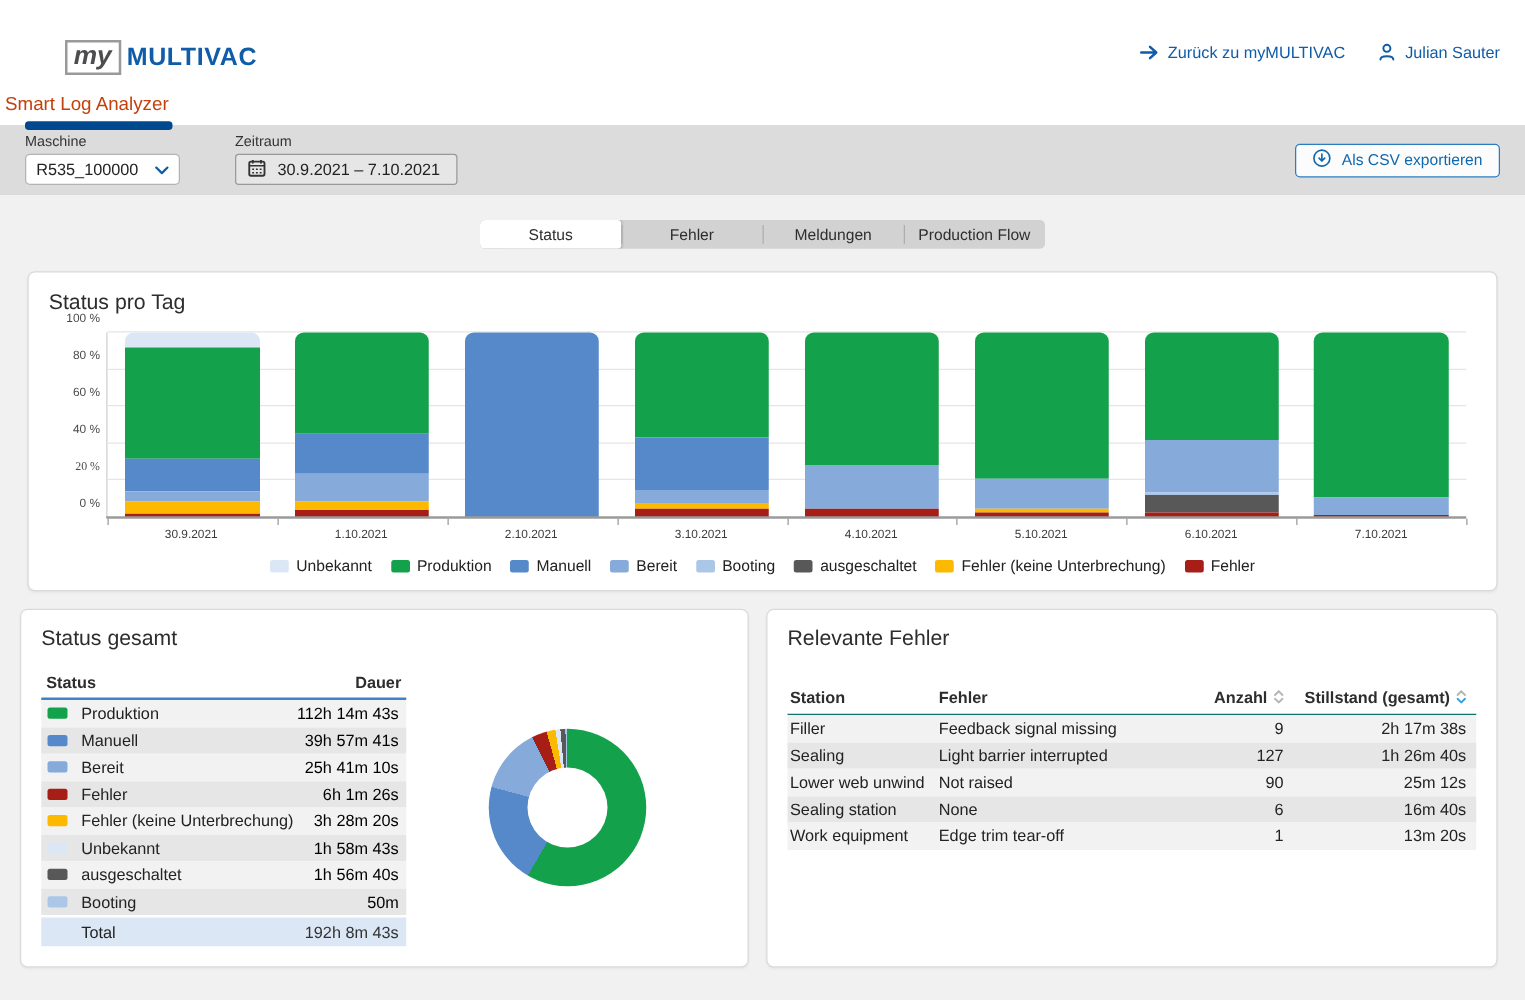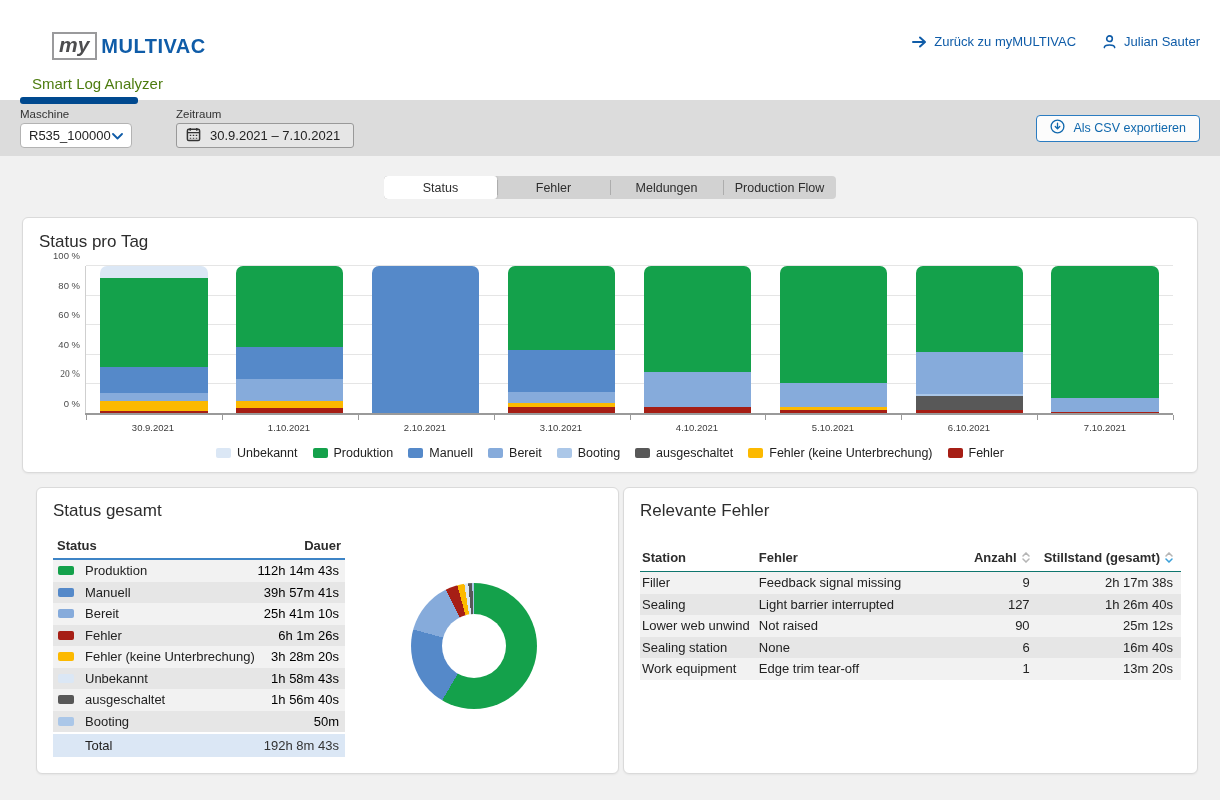--- a/index.html
+++ b/index.html
@@ -8,28 +8,28 @@
 
   
   .header { height:100px; background:#fff; position:relative; padding:0 20px; }
   .logo-row { display:flex; align-items:flex-start; justify-content:space-between; padding-top:32px;margin-left:32px; }
   .logo { display:flex; align-items:center; cursor:default; }
   .logo-my { font-style:italic; font-weight:bold; font-size:21px; color:#4d4d4f; border:2px solid #9a9a9c; padding:0 6px 2px 5px; line-height:22px; }
   .logo-brand { font-weight:bold; font-size:20px; letter-spacing:0.5px; color:#0f5ca8; margin-left:4px; }
   .header-links { display:flex; align-items:center; gap:26px; margin-top:2px; }
   .hlink { display:flex; align-items:center; gap:7px; color:#0f5ca8; font-size:13px; cursor:pointer; }
   .hlink svg { display:block; }
-  .app-tab { position:absolute; left:32px; bottom:8px; font-size:15px; color:#4d7c0f; }
+  .app-tab { position:absolute; left:4px; bottom:8px; font-size:15px; color:#c2410c; }
   .app-tab-underline { position:absolute; left:20px; bottom:-4px; width:118px; height:7px; background:#00498f; border-radius:3px; }
 
   
   .filterbar { height:56px; background:#dcdcdc; display:flex; align-items:center; padding:0 20px; gap:44px; }
   .fgroup { display:flex; flex-direction:column; justify-content:center; }
   .flabel { font-size:11.5px; color:#333; margin-bottom:3px; }
-  .select { width:112px; height:25px; background:#fff; border:1px solid #b3b3b3; border-radius:4px; display:flex; align-items:center; justify-content:space-between; padding:0 8px; font-size:13px; color:#222; cursor:pointer; }
+  .select { width:124px; height:25px; background:#fff; border:1px solid #b3b3b3; border-radius:4px; display:flex; align-items:center; justify-content:space-between; padding:0 8px; font-size:13px; color:#222; cursor:pointer; }
   .datefield { width:178px; height:25px; background:#e6e6e6; border:1px solid #999; border-radius:3px; display:flex; align-items:center; gap:9px; padding:0 9px; font-size:13px; color:#222; cursor:pointer; }
   .csv-btn { margin-left:auto; height:27px; display:flex; align-items:center; gap:8px; background:#fcfcfc; border:1.5px solid #2b7cc1; border-radius:4px; padding:0 13px; font-size:12.5px; color:#1068ad; cursor:pointer; }
 
   
   .main { background:#f1f1f1; padding-bottom:26px; }
   .tabs-wrap { display:flex; justify-content:center; padding-top:20px; }
   .tabgroup { display:inline-flex; background:#d2d2d2; border-radius:4px; overflow:hidden; }
   .tab { width:113px; height:23px; display:flex; align-items:center; justify-content:center; font-size:12.5px; color:#2e2e2e; cursor:pointer; position:relative; }
   .tab + .tab::before { content:""; position:absolute; left:0; top:4px; bottom:4px; width:1px; background:#adadad; }
   .tab.active { background:#fff; border-radius:3px; box-shadow:0 0 2px rgba(0,0,0,.25); }
@@ -50,21 +50,21 @@
   .seg { width:100%; }
   .seg.top { border-radius:7px 7px 0 0; }
   .tick { position:absolute; width:1px; height:5px; background:#9a9a9a; bottom:-6px; }
   .xlabels { display:flex; margin:8px 8px 0 46px; }
   .xlabel { flex:1; text-align:center; font-size:9.5px; color:#3c3c3c; }
   .legend { display:flex; justify-content:center; gap:15px; margin-top:13px; flex-wrap:wrap; }
   .legend-item { display:flex; align-items:center; gap:6px; font-size:12.5px; color:#222; }
   .legend-swatch { width:15px; height:10px; border-radius:2px; }
 
   
-  .cards-row { display:flex; gap:4px; margin:14px 22px 0 36px; align-items:stretch; }
+  .cards-row { display:flex; gap:14px; margin:14px 22px 0 16px; align-items:stretch; }
   .status-card { width:583px; padding:13px 16px 16px 16px; }
   .errors-card { flex:1; padding:13px 16px 16px 16px; }
 
   .status-body { display:flex; margin-top:14px; }
   .stable { width:292px; font-size:13px; }
   .stable-head { display:flex; justify-content:space-between; font-weight:bold; padding:3px 4px 5px 4px; border-bottom:2px solid #3d84c6; color:#2d2d2d; }
   .srow { display:flex; align-items:center; height:21.5px; padding:0 6px 0 5px; }
   .srow:nth-child(odd) { background:#f2f2f2; }
   .srow:nth-child(even) { background:#e6e6e6; }
   .srow .sw { width:16px; height:9px; border-radius:2px; margin-right:11px; flex:0 0 16px; }

